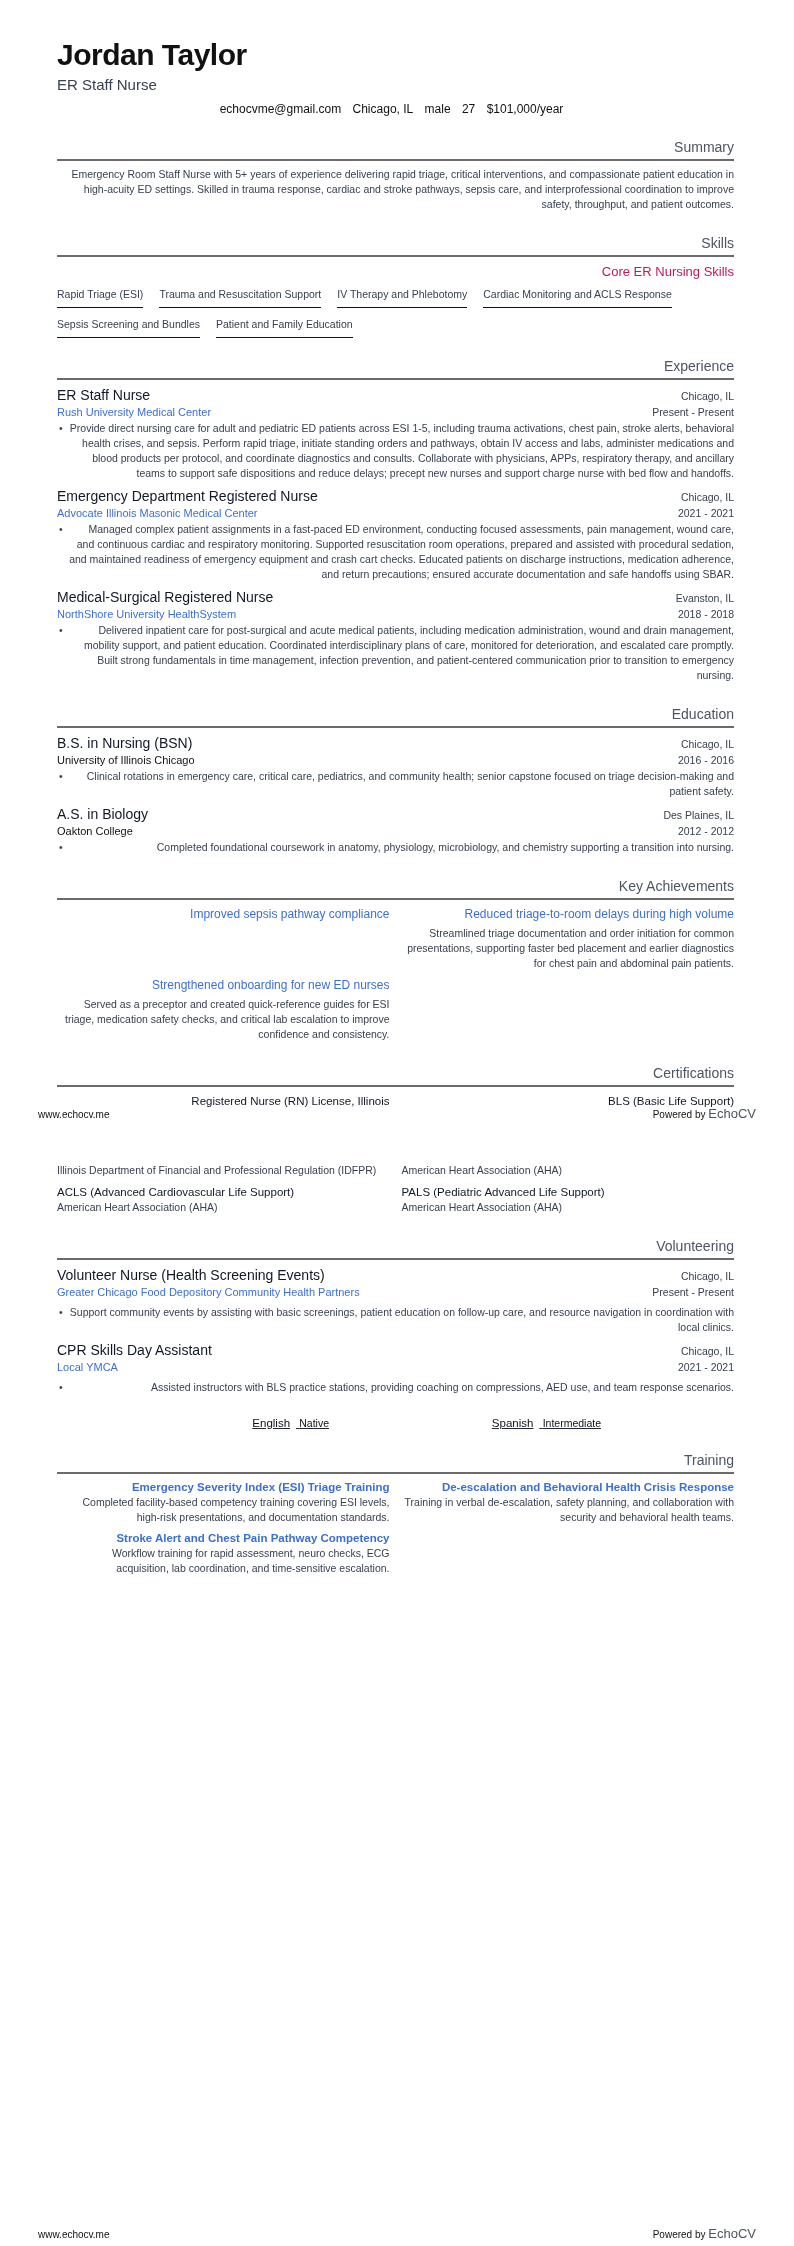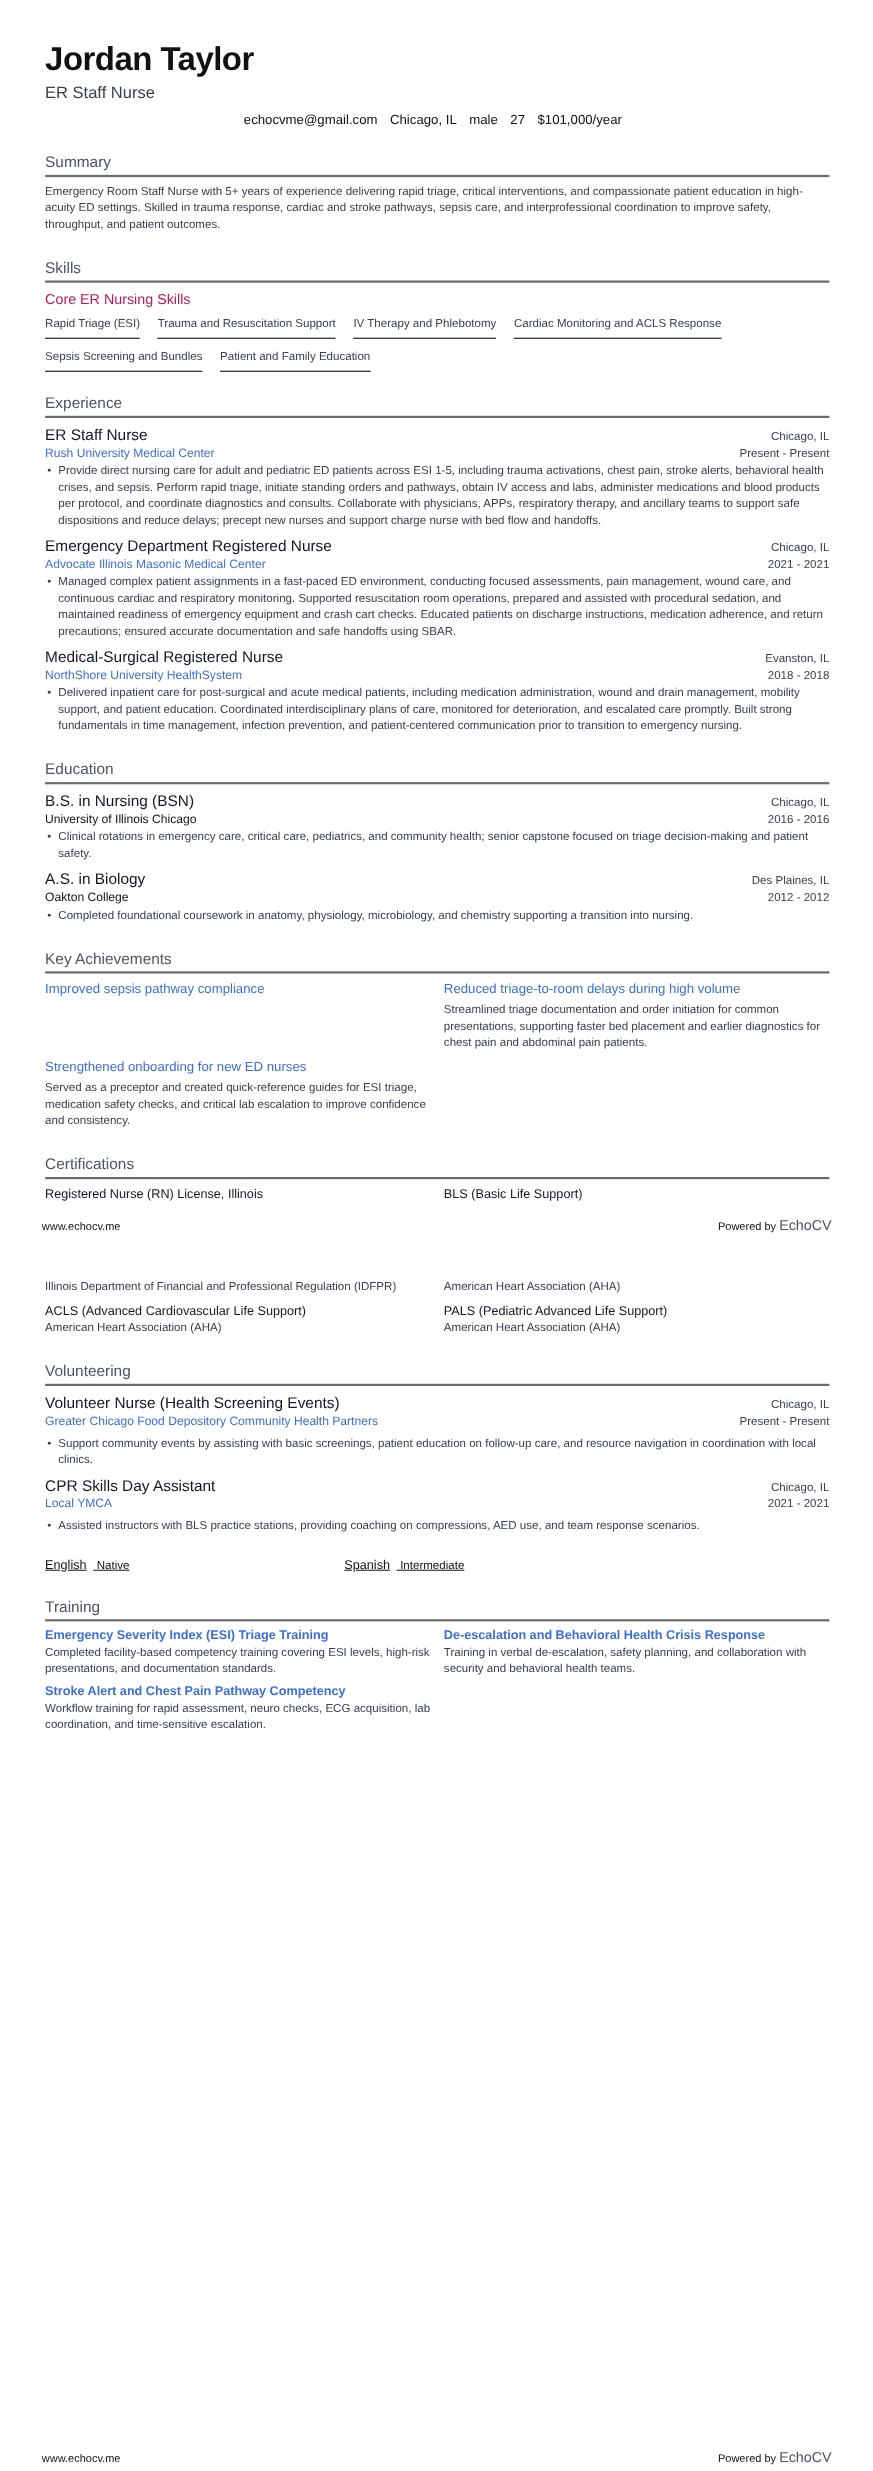--- a/index.html
+++ b/index.html
@@ -1,24 +1,24 @@
 <!DOCTYPE html>
 <html><head>
 <meta charset="utf-8">
 <style>
   * { box-sizing: border-box; margin: 0; padding: 0; }
   html, body { width: 794px; background: #ffffff; }
   body { font-family: "Liberation Sans", "DejaVu Sans", sans-serif; color: #1f2937; position: relative; height: 2246px; }
   .page { position: absolute; left: 0; width: 794px; }
-  .content { padding: 0 40px 0 41px; }
+  .content { padding: 0 60px 0 41px; margin-left: 16px; }
   .name { font-size: 30px; font-weight: bold; color: #111; letter-spacing: -0.5px; line-height: 34px; }
   .role { font-size: 15px; color: #374151; margin-top: 4px; line-height: 18px; }
   .contact { font-size: 12px; color: #111; margin-top: 8px; line-height: 14px; text-align: center; }
   .contact span { margin-right: 8px; }
-  .section { margin-top: 22px; }
+  .section { margin-top: 22px; text-align: right; }
   .section-title { font-size: 14px; color: #4b5563; line-height: 18px; padding-bottom: 3px; border-bottom: 2px solid #6b6b6b; }
   .para { font-size: 10.5px; color: #374151; line-height: 15px; margin-top: 6px; }
   .skill-group { font-size: 13px; color: #be185d; margin-top: 6px; line-height: 18px; }
   .skill-list { display: flex; flex-wrap: wrap; margin-top: 2px; }
   .skill { font-size: 10.5px; color: #374151; padding: 4px 0 6px 0; border-bottom: 1.5px solid #111; margin-right: 16px; margin-bottom: 5px; line-height: 14px; }
   .entry { margin-top: 6px; }
   .row { display: flex; justify-content: space-between; align-items: baseline; }
   .entry-title { font-size: 14px; color: #111827; line-height: 19px; }
   .entry-org { font-size: 11px; color: #3b6fd8; line-height: 15px; }
   .entry-org.dark { color: #111; }

